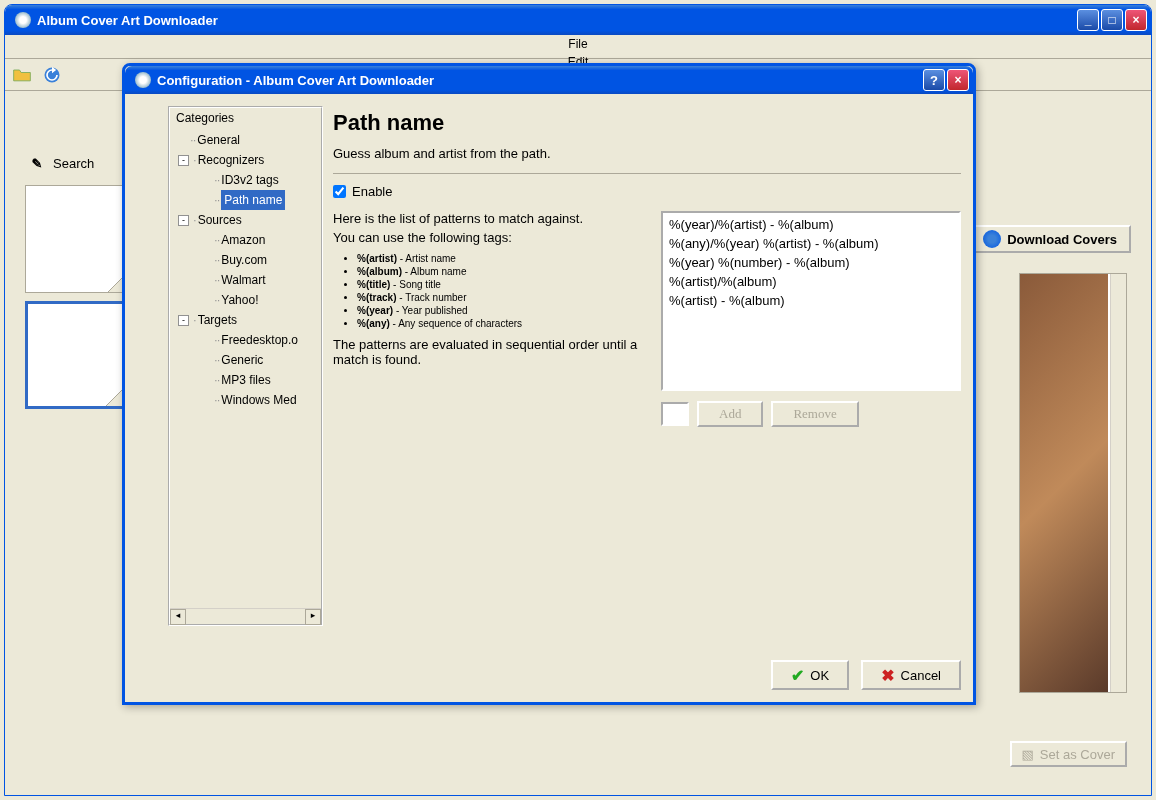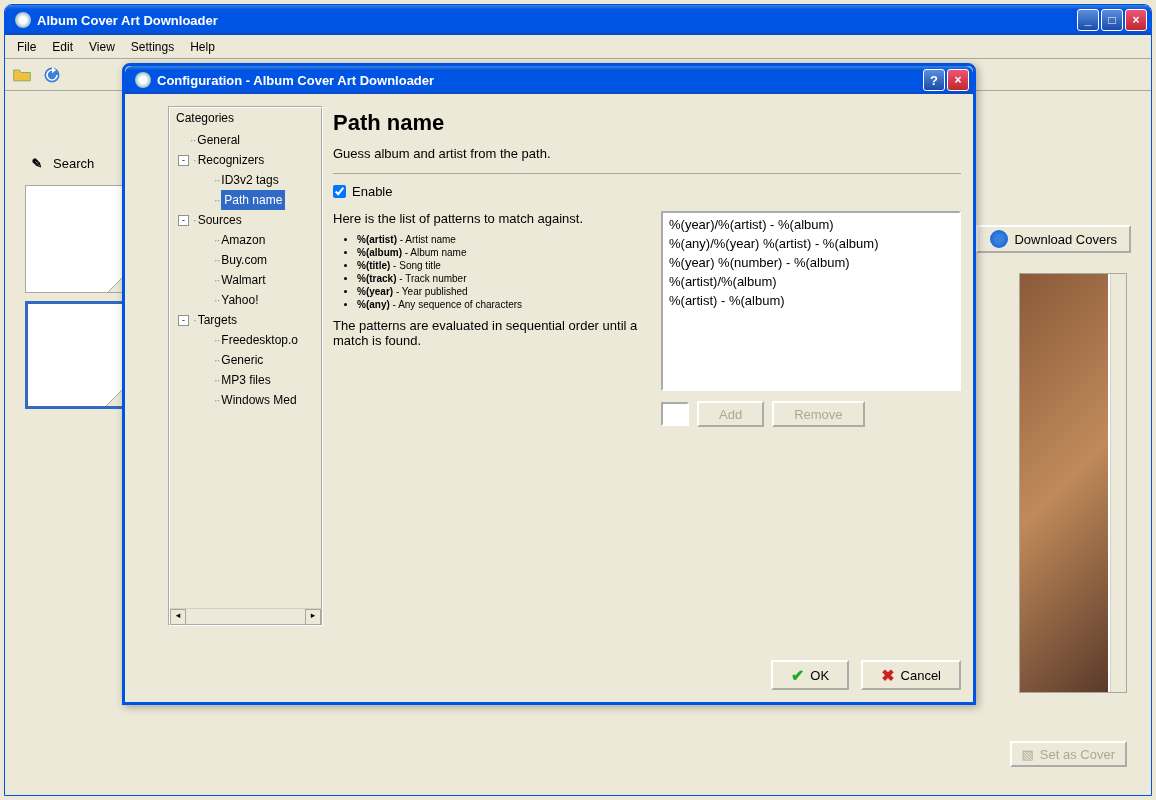--- a/index.html
+++ b/index.html
@@ -7,33 +7,33 @@
 
 
 .main-window { position: absolute; left: 4px; top: 4px; width: 1148px; height: 792px; border: 1px solid #0054e3; border-radius: 8px 8px 0 0; background: #ece9d8; }
 .titlebar { height: 30px; background: linear-gradient(to bottom, #3a81d9 0%, #0054e3 15%, #0054e3 85%, #0a4ac2 100%); border-radius: 7px 7px 0 0; display: flex; align-items: center; padding: 0 4px; color: white; font-weight: bold; font-size: 13px; }
 .titlebar .app-icon { width: 16px; height: 16px; margin: 0 6px; background: radial-gradient(circle, #fff 30%, #9bc 70%); border-radius: 50%; }
 .titlebar .title-text { flex: 1; }
 .win-btn { width: 22px; height: 22px; margin-left: 2px; border: 1px solid #fff; border-radius: 3px; background: linear-gradient(#5b8fe0, #1a4aa8); display: flex; align-items: center; justify-content: center; color: white; font-weight: bold; font-size: 12px; cursor: default; }
 .win-btn.close { background: linear-gradient(#e57, #c1272d); }
 
 
-.menubar { height: 24px; background: #ece9d8; border-bottom: 1px solid #aca899; display: flex; align-items: center; font-size: 12px; padding: 0 4px; }
+.menubar { height: 24px; background: #ece9d8; border-bottom: 1px solid #aca899; display: flex; align-items: center; font-size: 12px; padding: 0 4px; flex-direction: column; }
 .menubar span { padding: 2px 8px; cursor: default; }
 
 
 .toolbar { height: 32px; border-bottom: 1px solid #aca899; display: flex; align-items: center; padding: 0 4px; gap: 4px; }
 .tb-btn { width: 26px; height: 26px; border: 1px solid transparent; display: flex; align-items: center; justify-content: center; }
 .tb-btn svg { width: 20px; height: 20px; }
 
 
 .search-row { position: absolute; left: 24px; top: 150px; display: flex; align-items: center; font-size: 13px; gap: 8px; }
 .search-ico { width: 16px; height: 16px; display: flex; align-items: center; justify-content: center; font-weight: bold; }
 
-.right-btn { position: absolute; right: 20px; top: 220px; height: 28px; padding: 0 12px; font-size: 13px; background: #ece9d8; border: 2px outset #fff; display: flex; align-items: center; gap: 6px; }
+.right-btn { position: absolute; right: 20px; top: 220px; height: 28px; padding: 0 12px; font-size: 13px; background: #ece9d8; border: 2px outset #fff; display: flex; align-items: center; gap: 6px; font-weight: bold; }
 .right-btn .dl-ico { width: 18px; height: 18px; background: radial-gradient(circle, #3a81d9 30%, #0054e3 100%); border-radius: 50%; }
 
 .image-strip { position: absolute; right: 24px; top: 268px; width: 108px; height: 420px; border: 1px solid #aca899; background: #fff; overflow: hidden; }
 .image-strip .scrollbar { position: absolute; right: 0; top: 0; width: 16px; height: 100%; background: #ece9d8; border-left: 1px solid #d4d0c8; }
 .image-strip .thumb-img { width: 88px; height: 100%; background: linear-gradient(135deg, #8a5a3a, #c08a5a, #5a3a2a); }
 
 .set-cover-btn { position: absolute; right: 24px; bottom: 28px; height: 26px; padding: 0 10px; font-size: 13px; background: #ece9d8; border: 2px outset #fff; color: #aca899; display: flex; align-items: center; gap: 6px; }
 
 .left-thumbs { position: absolute; left: 20px; top: 180px; width: 110px; }
 .thumb-box { width: 108px; height: 108px; background: #fff; border: 1px solid #aca899; margin-bottom: 8px; position: relative; }
@@ -69,21 +69,21 @@
 .col-left { width: 310px; font-size: 13px; }
 .col-left p { margin: 0 0 4px 0; }
 .col-left ul { margin: 8px 0 8px 24px; padding: 0; }
 .col-left li { margin: 2px 0; font-size: 10px; }
 .col-left li b { font-weight: bold; }
 .col-right { flex: 1; }
 .pattern-list { width: 300px; height: 180px; border: 2px inset #fff; background: #fff; font-size: 13px; padding: 2px; overflow: hidden; }
 .pattern-list div { padding: 2px 4px; }
 .pattern-controls { display: flex; gap: 8px; margin-top: 10px; align-items: center; }
 .pattern-input { width: 28px; height: 24px; border: 2px inset #fff; background: #fff; }
-.flat-btn { height: 26px; padding: 0 20px; font-size: 13px; background: #ece9d8; border: 2px outset #fff; color: #aca899; }
+.flat-btn { height: 26px; padding: 0 20px; font-size: 13px; background: #ece9d8; border: 2px outset #fff; color: #aca899; font-family: Liberation Serif, serif; }
 
 .dialog-buttons { position: absolute; right: 0; bottom: 0; display: flex; gap: 12px; }
 .dlg-btn { height: 30px; padding: 0 18px; font-size: 13px; background: #ece9d8; border: 2px outset #fff; display: flex; align-items: center; gap: 6px; cursor: default; }
 .check-ico { color: #2a2; font-size: 16px; font-weight: bold; }
 .x-ico { color: #c22; font-size: 16px; font-weight: bold; }
 .help-btn { width: 22px; height: 22px; margin-left: 2px; border: 1px solid #fff; border-radius: 3px; background: linear-gradient(#5b8fe0, #1a4aa8); display: flex; align-items: center; justify-content: center; color: white; font-weight: bold; font-size: 13px; }
 </style>
 </head>
 <body>
 
@@ -227,20 +227,21 @@
       <div class="cfg-title">Path name</div>
       <div class="cfg-sub">Guess album and artist from the path.</div>
       <hr class="cfg-hr">
       <label class="enable-row">
         <input type="checkbox" checked="" style="">
         <span>Enable</span>
       </label>
       <div class="two-col">
         <div class="col-left">
           <p>Here is the list of patterns to match against.</p>
+          <p>You can use the following tags:</p>
           <ul>
             <li><b>%(artist)</b><span> - Artist name</span></li>
             <li><b>%(album)</b><span> - Album name</span></li>
             <li><b>%(title)</b><span> - Song title</span></li>
             <li><b>%(track)</b><span> - Track number</span></li>
             <li><b>%(year)</b><span> - Year published</span></li>
             <li><b>%(any)</b><span> - Any sequence of characters</span></li>
           </ul>
           <p>The patterns are evaluated in sequential order until a match is found.</p>
         </div>

